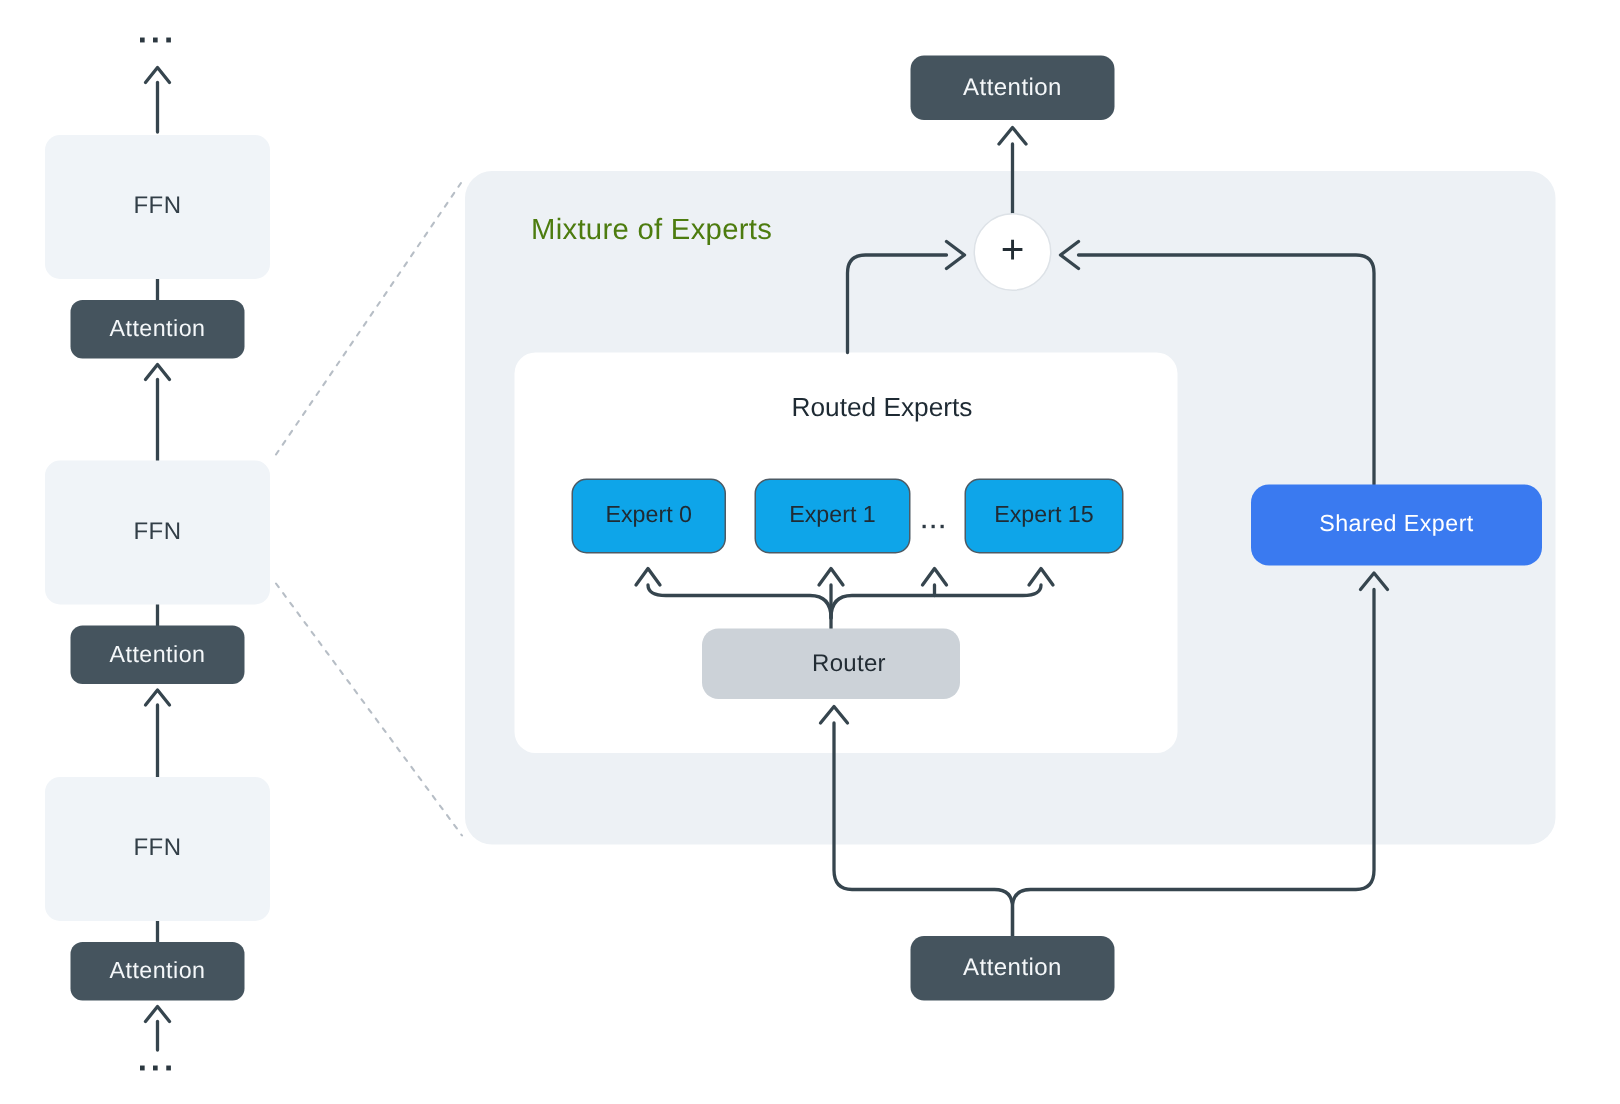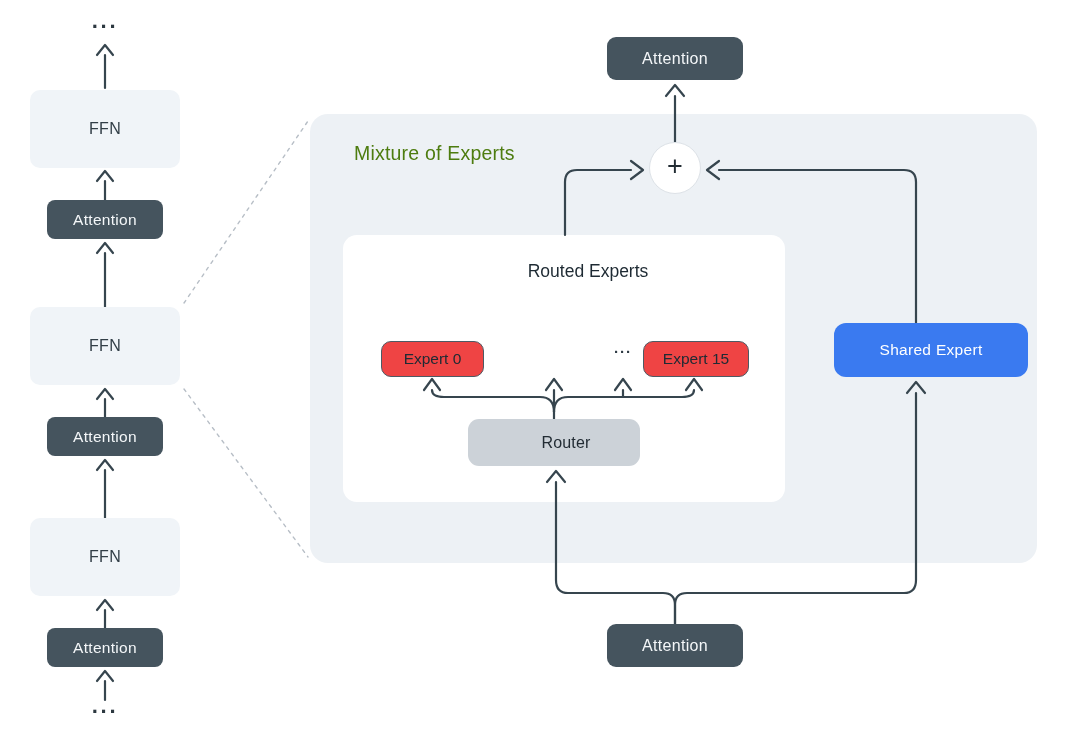--- a/index.html
+++ b/index.html
@@ -18,28 +18,28 @@
   svg.connectors{position:absolute;left:0;top:0;z-index:2;}
   .node{position:absolute;z-index:3;display:flex;align-items:center;justify-content:center;}
 
   .moe-panel{left:310px;top:114px;width:727px;height:449px;border-radius:18px;background:var(--panel);}
   .routed-box{left:343px;top:235px;width:442px;height:267px;border-radius:14px;background:#ffffff;z-index:1;}
 
   .moe-title{position:absolute;left:340px;top:142px;z-index:3;font-size:19.5px;font-weight:500;
     letter-spacing:.2px;color:#4d7c0f;margin-left:14px;}
   .routed-title{left:343px;top:258px;width:490px;height:26px;font-size:17.5px;font-weight:500;color:#1e2a33;}
 
-  .ffn{left:30px;width:150px;height:78px;border-radius:10px;background:var(--ffn-box);
+  .ffn{left:30px;width:150px;height:96px;border-radius:10px;background:var(--ffn-box);
     font-size:16px;color:#323e47;letter-spacing:.3px;}
   .att{width:116px;height:39px;left:47px;border-radius:8px;background:var(--dark-box);
     color:var(--dark-box-text);font-size:15.5px;letter-spacing:.3px;}
   .att-wide{position:absolute;width:136px;height:43px;border-radius:9px;background:var(--dark-box);
     color:var(--dark-box-text);font-size:16px;letter-spacing:.3px;display:flex;align-items:center;justify-content:center;z-index:3;}
 
-  .expert{top:341px;height:36px;border-radius:10px;background:#ef4444;border:1.6px solid var(--expert-border);
+  .expert{top:319px;height:50px;border-radius:10px;background:#0ea5e9;border:1.6px solid var(--expert-border);
     font-size:15.5px;color:#202b34;}
   .router{left:468px;top:419px;width:172px;height:47px;border-radius:11px;background:var(--router-box);
     font-size:16px;color:#222c34;letter-spacing:.2px;padding-left:24px;}
   .shared{left:834px;top:323px;width:194px;height:54px;border-radius:12px;background:var(--shared-expert-blue);
     color:#ffffff;font-size:15.5px;letter-spacing:.3px;}
   .plus-node{left:649px;top:142px;width:52px;height:52px;border-radius:50%;background:#ffffff;
     border:1.5px solid #dde2e7;font-size:27px;font-weight:500;color:#222c33;padding-bottom:3px;}
 
   .dots{font-size:22px;font-weight:700;letter-spacing:1.5px;color:var(--text-dark);line-height:1;}
   .dots-top{left:65px;top:16px;width:80px;height:22px;}
@@ -150,20 +150,23 @@
 
   <div class="node plus-node">
     <span>+</span>
     </div>
 
   <div class="node routed-title">Routed Experts</div>
 
   <div class="node expert" style="left:381px;width:103px;">
     <span>Expert 0</span>
     </div>
+  <div class="node expert" style="left:503px;width:104px;">
+    <span>Expert 1</span>
+    </div>
   <div class="node dots dots-mid">···</div>
   <div class="node expert" style="left:643px;width:106px;justify-content:center;">
     <span>Expert 15</span>
     </div>
 
   <div class="node router">
     <span>Router</span>
     </div>
 
   <div class="node shared">

